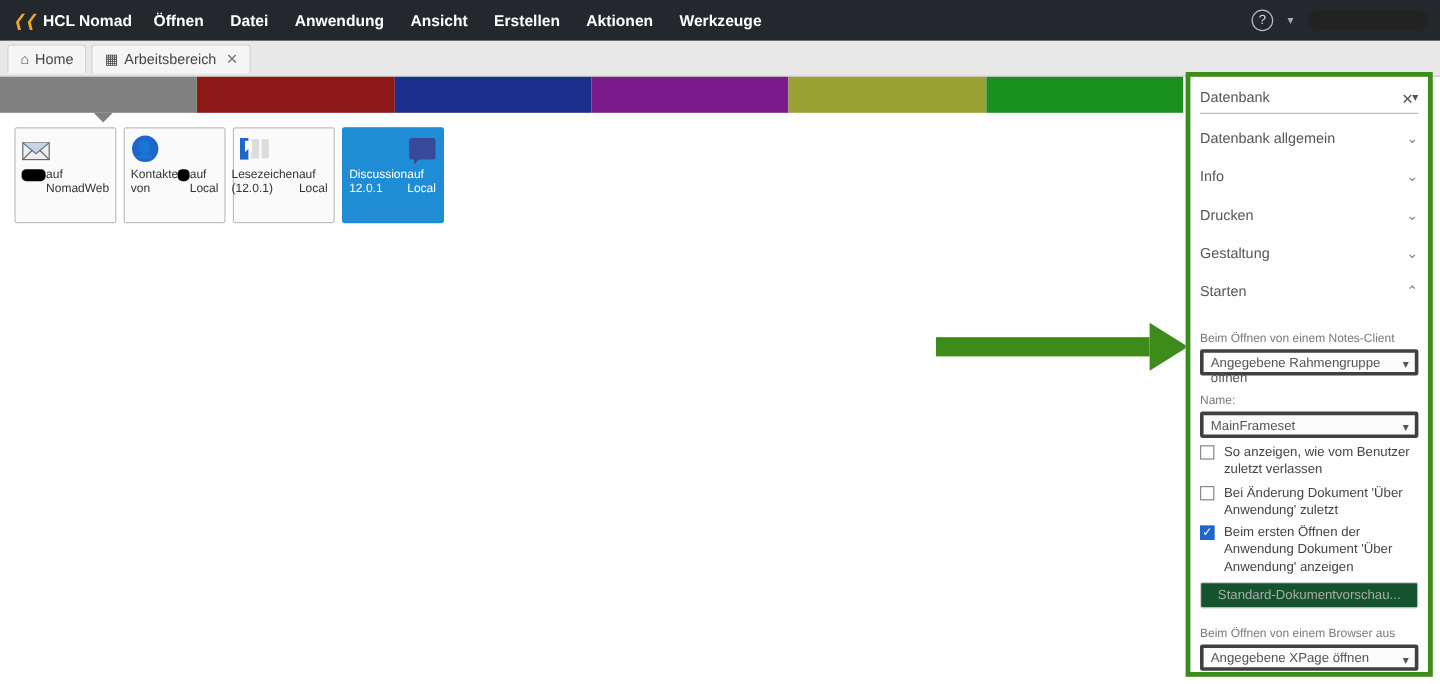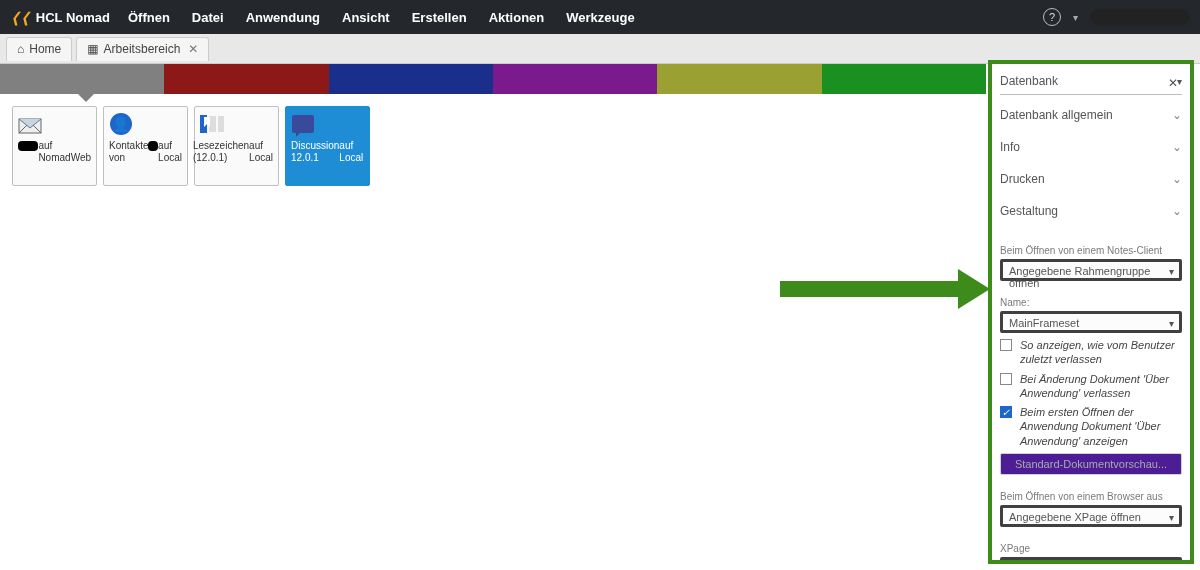--- a/index.html
+++ b/index.html
@@ -28,21 +28,21 @@
   .c-red    { background: #8c1818; }
   .c-blue   { background: #1a2f8c; }
   .c-purple { background: #7a1a8c; }
   .c-olive  { background: #9aa032; }
   .c-green  { background: #1a9020; }
   .c-gray::after { content: ''; position: absolute; bottom: -8px; left: 78px; width: 0; height: 0; border-left: 8px solid transparent; border-right: 8px solid transparent; border-top: 8px solid #808080; }
 
   
   .workspace { position: relative; padding: 12px 12px; display: flex; gap: 6px; }
   .tile { width: 85px; height: 80px; border: 1px solid #bfbfbf; background: #fafafa; border-radius: 2px; padding: 5px 5px 4px 5px; display: flex; flex-direction: column; font-size: 10px; color: #333; line-height: 1.15; position: relative; }
-  .tile.selected { background: #1f8dd6; border-color: #1f8dd6; color: #fff; }
+  .tile.selected { background: #1f8dd6; border-color: #1f8dd6; color: #fff; align-items: flex-end; }
   .tile-icon { width: 24px; height: 24px; margin-bottom: 4px; display: flex; align-items: center; justify-content: center; font-size: 18px; }
   .tile-body { flex: 1; display: flex; justify-content: flex-end; }
   .tile-smudge { width: 72px; height: 10px; background: #000; border-radius: 4px; margin: 1px 0; filter: blur(0.5px); }
   .tile-icon-row { display:flex; gap:2px;}
   .bookmark-icon { width:18px;height:18px;background:#1e66c9;display:inline-block;position:relative;}
   .bookmark-icon::after{content:'';position:absolute;top:2px;left:4px;width:6px;height:10px;background:#fff;clip-path:polygon(0 0,100% 0,100% 100%,50% 70%,0 100%);}
   .mini-thumb{width:16px;height:16px;background:#ddd;display:inline-block;}
   .disc-icon{width:22px;height:18px;background:#3a4a9a;border-radius:2px;position:relative;}
   .disc-icon::after{content:'';position:absolute;bottom:-4px;left:4px;width:6px;height:6px;background:#3a4a9a;clip-path:polygon(0 0,100% 0,0 100%);}
   .mail-icon-svg{width:24px;height:20px;}
@@ -54,24 +54,24 @@
   .panel-dd { display:flex; align-items:center; border-bottom:1px solid #bbb; padding: 4px 0 6px 0; margin-bottom:4px;}
   .panel-dd .dd-text { flex:1; font-size:12px; color:#555;}
   .panel-dd .dd-caret { font-size:10px;color:#555;}
   .panel-close { position:absolute; right:12px; top:12px; font-size:12px; color:#555;}
   .section-row { display:flex; align-items:center; padding: 9px 0; border-bottom: none; color:#555; cursor:pointer;}
   .section-row .chev { margin-left:auto; font-size:12px; color:#888;}
   .section-body { padding: 2px 0 6px 0; }
   .field-label { font-size: 10px; color: #7a7a7a; margin: 16px 0 3px 0; }
   .select { border:3px solid #404040; background:#fcfcfc; padding:3px 18px 3px 6px; font-size:11px; position:relative; border-radius:2px; width:100%; height:22px; color:#555;}
   .select .caret { position:absolute; right:5px; top:4px; font-size:10px; color:#555;}
-  .chk-row { display:flex; gap:8px; margin:5px 0; font-size:11px; line-height:1.3; color:#444;font-style:italic;}
+  .chk-row { display:flex; gap:8px; margin:5px 0; font-size:11px; line-height:1.3; color:#444;}
   .chk { width:12px;height:12px;border:1px solid #888;flex-shrink:0;margin-top:1px; display:flex;align-items:center;justify-content:center;}
   .chk.checked{background:#1e66c9;border-color:#1e66c9;color:#fff;font-size:10px;}
-  .ghost-btn { border:1px solid #d0d0d0; background:#4c1d95; color:#aaa; font-size:11px; padding:4px 6px; width:100%; text-align:center; border-radius:2px; margin-top:4px;}
+  .ghost-btn { border:1px solid #d0d0d0; background:#14532d; color:#aaa; font-size:11px; padding:4px 6px; width:100%; text-align:center; border-radius:2px; margin-top:4px;}
 
   
   .arrow { position:absolute; left:780px; top:276px; width:210px; height:26px; display:flex; align-items:center; }
   .arrow-shaft { height:16px; background:#3d8b1a; flex:1; }
   .arrow-head { width:0;height:0;border-top:20px solid transparent;border-bottom:20px solid transparent;border-left:32px solid #3d8b1a; }
 </style>
 </head>
 <body>
 
 <div class="menubar">
@@ -192,41 +192,45 @@
       <span class="chev">⌄</span>
     </div>
     <div class="section-row">
       <span>Drucken</span>
       <span class="chev">⌄</span>
     </div>
     <div class="section-row">
       <span>Gestaltung</span>
       <span class="chev">⌄</span>
     </div>
+    <div class="section-row">
+      <span>Starten</span>
+      <span class="chev">⌃</span>
+    </div>
 
     <div class="section-body">
       <div class="field-label">Beim Öffnen von einem Notes-Client</div>
       <div class="select">
         <span>Angegebene Rahmengruppe öffnen</span>
         <span class="caret">▾</span>
       </div>
 
       <div class="field-label">Name:</div>
       <div class="select">
         <span>MainFrameset</span>
         <span class="caret">▾</span>
       </div>
 
       <div class="chk-row">
         <span class="chk"></span>
         <span>So anzeigen, wie vom Benutzer zuletzt verlassen</span>
       </div>
       <div class="chk-row">
         <span class="chk"></span>
-        <span>Bei Änderung Dokument 'Über Anwendung' verlassen</span>
+        <span>Bei Änderung Dokument 'Über Anwendung' zuletzt</span>
       </div>
       <div class="chk-row">
         <span class="chk checked">✓</span>
         <span>Beim ersten Öffnen der Anwendung Dokument 'Über Anwendung' anzeigen</span>
       </div>
 
       <div class="ghost-btn">Standard-Dokumentvorschau...</div>
 
       <div class="field-label">Beim Öffnen von einem Browser aus</div>
       <div class="select">

